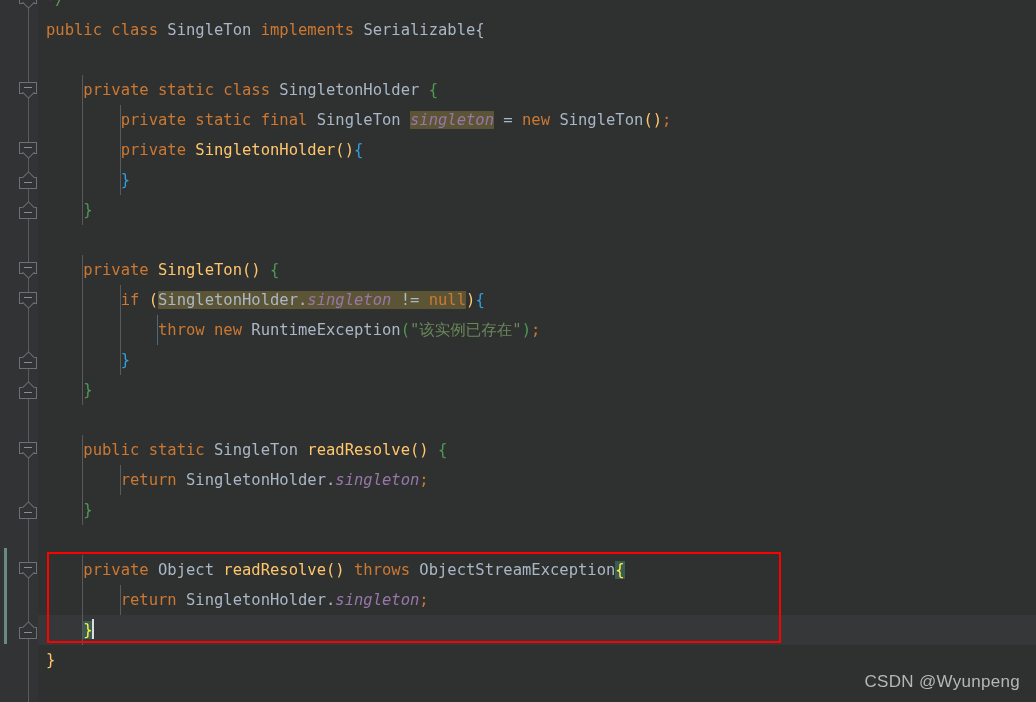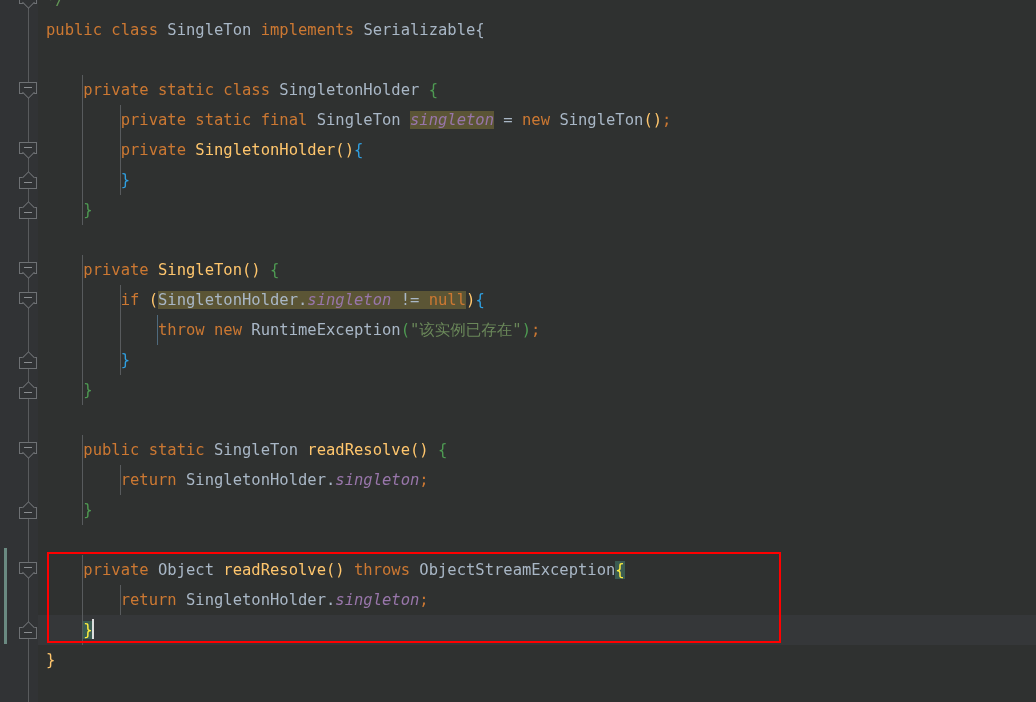--- a/index.html
+++ b/index.html
@@ -199,13 +199,14 @@
       <div class="line"><div class="guide g1" style="left: 44.32px;"></div><span class="op">    </span><span class="brc-g">}</span></div>
       <div class="line"></div>
       <div class="line"><div class="guide g1" style="left: 44.32px;"></div><span class="op">    </span><span class="kw">private</span><span class="op"> </span><span class="cls">Object</span><span class="op"> </span><span class="mth">readResolve</span><span class="brc-y">()</span><span class="op"> </span><span class="kw">throws</span><span class="op"> </span><span class="cls">ObjectStreamException</span><span class="hl-brace">{</span></div>
       <div class="line"><div class="guide g1" style="left: 44.32px;"></div><div class="guide g1" style="left: 81.64px;"></div><span class="op">        </span><span class="kw">return</span><span class="op"> </span><span class="cls">SingletonHolder</span><span class="op">.</span><span class="fld">singleton</span><span class="semi">;</span></div>
       <div class="line caret-line"><div class="guide g1" style="left: 44.32px;"></div><span class="op">    </span><span class="hl-brace">}</span><span class="caret"></span></div>
       <div class="line"><span class="brc-y">}</span></div>
     </div>
 
   <div class="redbox" style="left: 47px; top: 552px; width: 734px; height: 91px; border-color: rgb(255, 0, 0);"></div>
 
+  <div class="watermark">CSDN @Wyunpeng</div>
 </div>
 
 </body></html>

